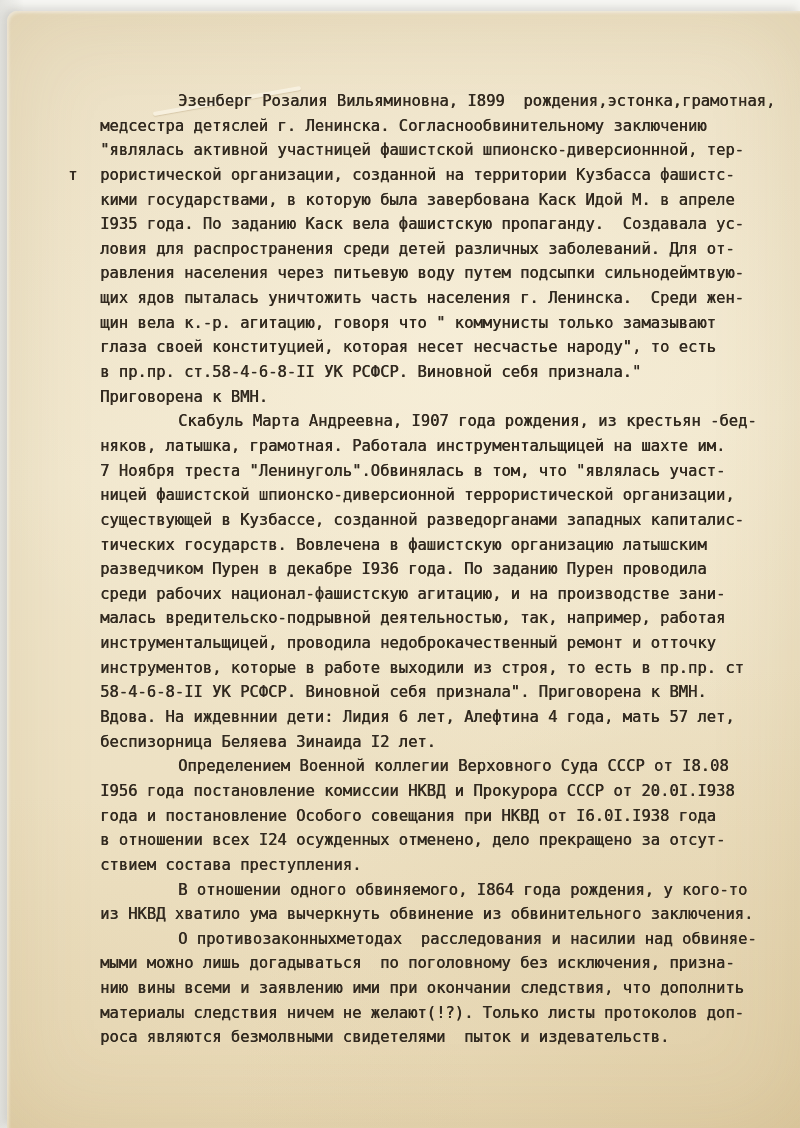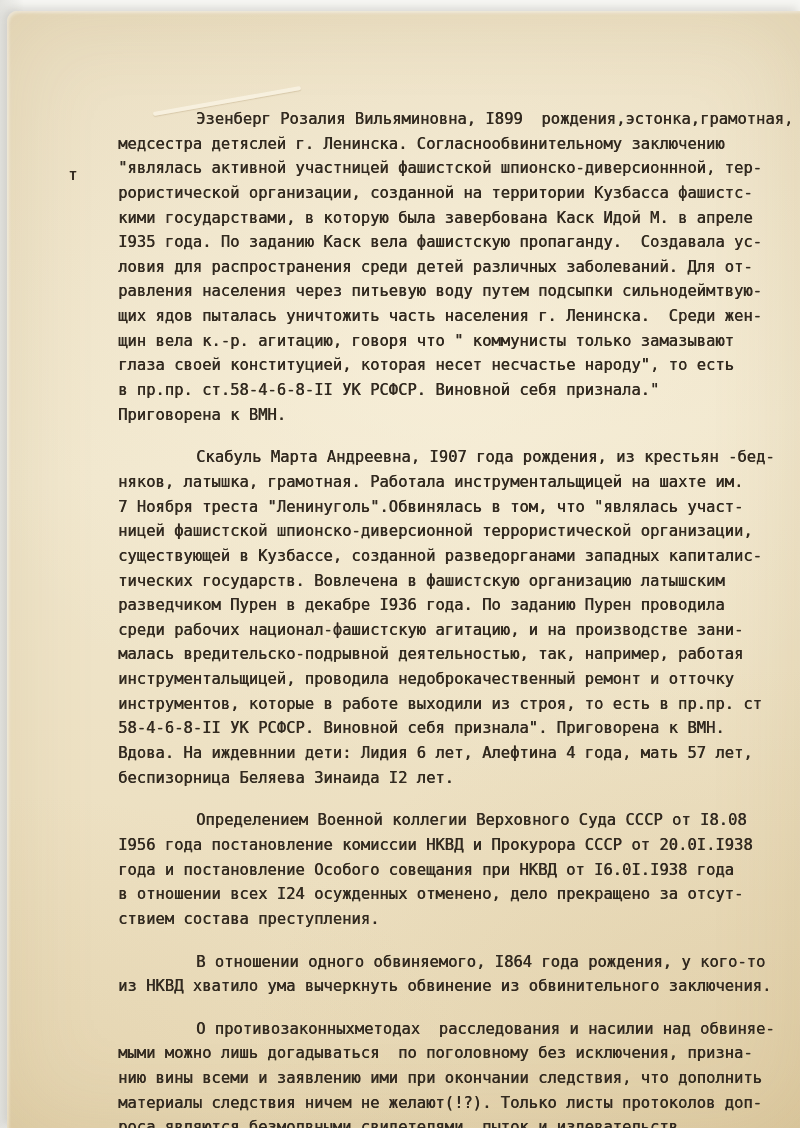--- a/index.html
+++ b/index.html
@@ -47,21 +47,21 @@
     position: absolute;
     left: 93px;
     top: 78px;
     width: 680px;
     font-size: 15.5px;
     line-height: 24.65px;
     color: var(--ink, #322a20);
     text-shadow: 0.45px 0.1px 0 currentColor;
     white-space: pre;
   }
-  .paragraph { margin: 18px; }
+  .paragraph { margin: 0; }
   .line { height: 24.65px; }
   .line.first { text-indent: 78px; }
   .margin-note {
     position: absolute;
     left: 61px;
     top: 152px;
     font-size: 15.5px;
     line-height: 24.65px;
     color: var(--ink, #322a20);
     text-shadow: 0.45px 0.1px 0 currentColor;

